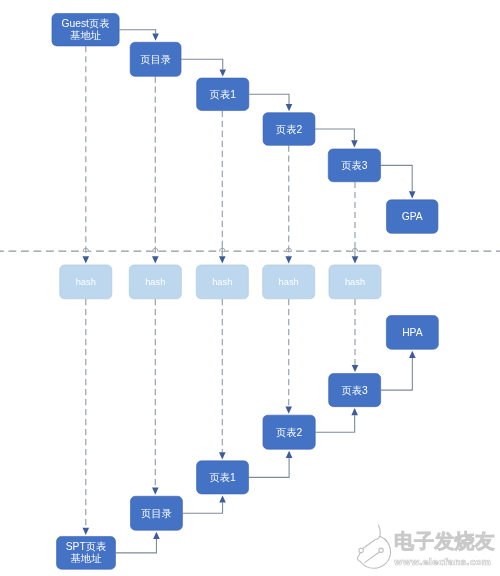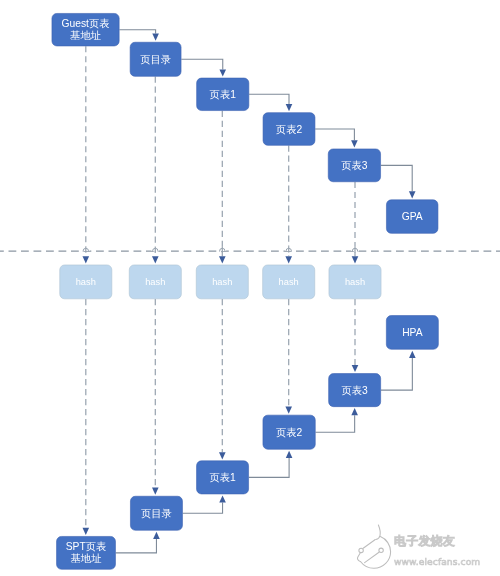--- a/index.html
+++ b/index.html
@@ -8,25 +8,25 @@
   #stage{position:relative;width:500px;height:576px;background:#ffffff;}
   svg#scene{position:absolute;left:0;top:0;width:500px;height:576px;display:block;}
   .node-label{fill:#ffffff;font-family:"Liberation Sans","DejaVu Sans",sans-serif;
               font-size:10.3px;text-anchor:middle;dominant-baseline:central;}
   .hash-label{fill:#ffffff;font-family:"Liberation Sans","DejaVu Sans",sans-serif;
               font-size:9.3px;text-anchor:middle;dominant-baseline:central;}
   #watermark{position:absolute;left:357px;top:523px;width:150px;height:47px;
              display:flex;align-items:flex-start;}
   #wm-mark{width:35px;height:46px;display:block;flex:0 0 auto;margin-top:1px;}
   #wm-text{margin-left:2px;padding-top:8px;}
-  #wm-cn{font-size:12px;line-height:21px;letter-spacing:0.2px;color:#ffffff;
+  #wm-cn{font-size:20px;line-height:21px;letter-spacing:0.2px;color:#ffffff;
          font-family:"DejaVu Sans",sans-serif;font-weight:bold;white-space:nowrap;
          display:block;-webkit-text-stroke:0.75px #c9c9c9;}
   #wm-url{font-size:9.1px;line-height:9.5px;margin-top:5.5px;color:#ffffff;letter-spacing:0.1px;
-          font-family:"DejaVu Sans",sans-serif;font-weight:normal;white-space:nowrap;
+          font-family:"DejaVu Sans",sans-serif;font-weight:bold;white-space:nowrap;
           display:block;-webkit-text-stroke:0.7px #c9c9c9;}
 </style>
 </head>
 <body>
 
 <div id="stage">
   <svg id="scene" viewBox="0 0 500 576">
       <g>
         <line x1="-4" y1="251.2" x2="504" y2="251.2" stroke="#8C97A3" stroke-width="1.3" stroke-dasharray="7.8 4.7"></line>
       </g>

